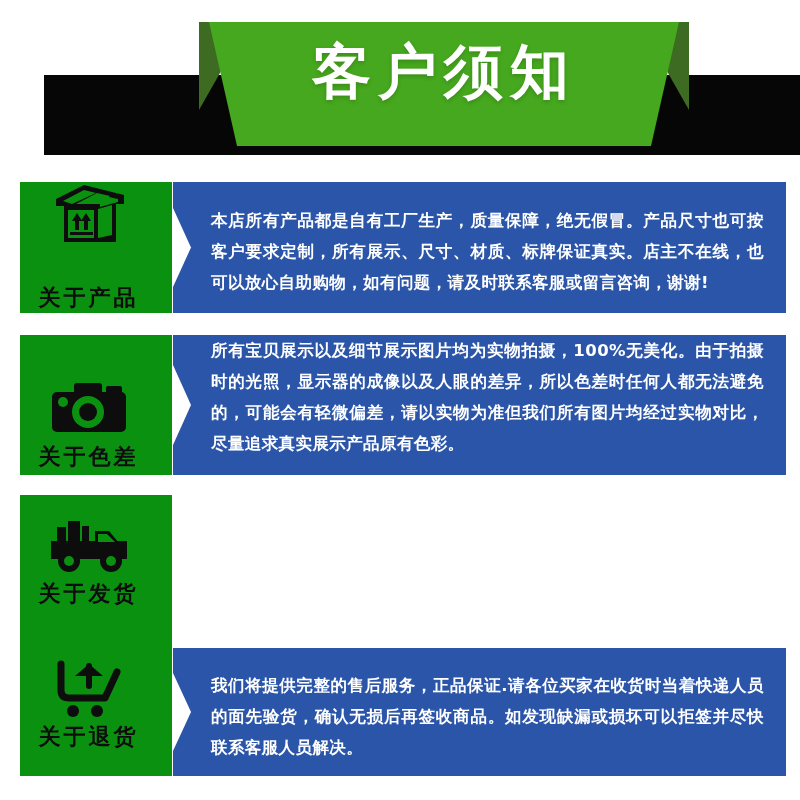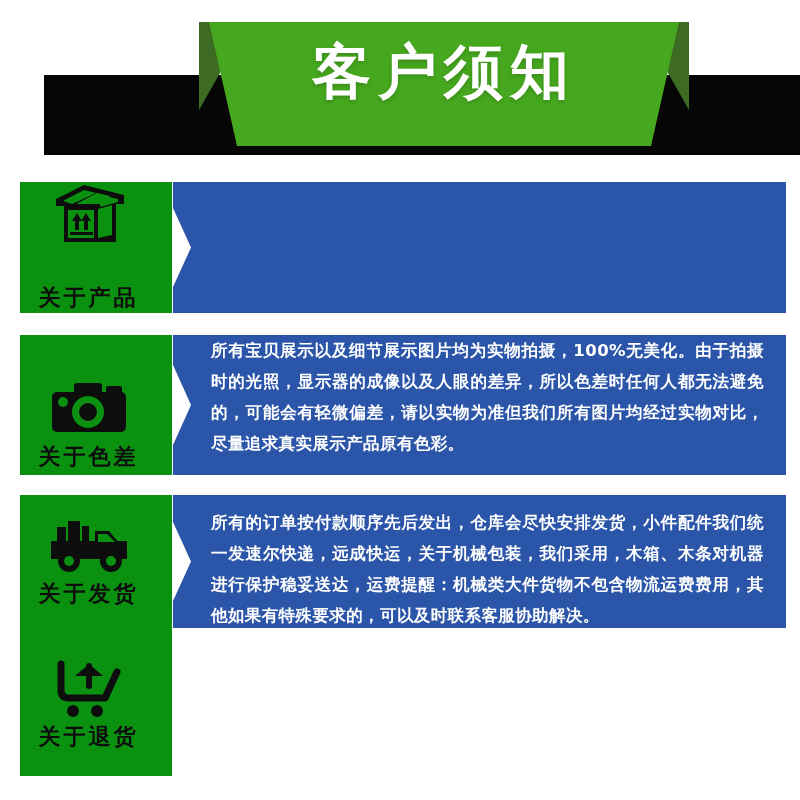--- a/index.html
+++ b/index.html
@@ -124,20 +124,21 @@
         </g>
       </svg>
       <div class="icon-label">关于产品</div>
     </div>
   </div>
   <div class="text-panel" style="height:131px;">
     <svg class="panel-notch" width="613" height="131">
       <polygon points="0,0 0,131 22,131 22,103 37,65.5 22,28 22,0" fill="#2b55a8"></polygon>
       <polygon points="0,26 18,65.5 0,105" fill="#ffffff"></polygon>
     </svg>
+    <div class="panel-text" style="top:23px;">本店所有产品都是自有工厂生产，质量保障，绝无假冒。产品尺寸也可按客户要求定制，所有展示、尺寸、材质、标牌保证真实。店主不在线，也可以放心自助购物，如有问题，请及时联系客服或留言咨询，谢谢!</div>
   </div>
 </div>
 
 <div class="row" id="row1" style="top:335px;height:140px;">
   <div class="icon-card" style="height:140px;">
     <svg class="panel-notch" width="152" height="140" style="position:absolute;left:0;top:0;">
       <polygon points="0,0 137,0 137,32 152,70 137,108 137,140 0,140" fill="#0b9110"></polygon>
     </svg>
     <div class="icon-wrap" style="height:179px;">
       <svg width="82" height="60" viewBox="0 0 82 60" class="icon-glyph">
@@ -178,27 +179,20 @@
         </g>
         <circle cx="24" cy="46" r="11" fill="#0d0d0d"></circle>
         <circle cx="24" cy="46" r="5" fill="#0b9110"></circle>
         <circle cx="66" cy="46" r="11" fill="#0d0d0d"></circle>
         <circle cx="66" cy="46" r="5" fill="#0b9110"></circle>
         <polygon points="53,19 62,19 70,27 53,27" fill="#0b9110"></polygon>
       </svg>
       <div class="icon-label">关于发货</div>
     </div>
   </div>
-  <div class="text-panel" style="height:133px;">
-    <svg class="panel-notch" width="613" height="133">
-      <polygon points="0,0 0,133 22,133 22,104 37,66.5 22,29 22,0" fill="#2b55a8"></polygon>
-      <polygon points="0,27 18,66.5 0,106" fill="#ffffff"></polygon>
-    </svg>
-    <div class="panel-text" style="top:12px;">所有的订单按付款顺序先后发出，仓库会尽快安排发货，小件配件我们统一发速尔快递，远成快运，关于机械包装，我们采用，木箱、木条对机器进行保护稳妥送达，运费提醒：机械类大件货物不包含物流运费费用，其他如果有特殊要求的，可以及时联系客服协助解决。</div>
-  </div>
 </div>
 
 <div class="row" id="row3" style="top:648px;height:128px;">
   <div class="icon-card" style="height:128px;">
     <svg class="panel-notch" width="152" height="128" style="position:absolute;left:0;top:0;">
       <polygon points="0,0 137,0 137,27 152,64 137,101 137,128 0,128" fill="#0b9110"></polygon>
     </svg>
     <div class="icon-wrap" style="height:112px;">
       <svg width="80" height="62" viewBox="0 0 80 62" class="icon-glyph">
         <g stroke="#0d0d0d" fill="none" stroke-width="7" stroke-linecap="round" stroke-linejoin="round">
@@ -207,13 +201,20 @@
         <g stroke="#0d0d0d" fill="none" stroke-width="6" stroke-linecap="round">
           <path d="M40,10 L40,30"></path>
         </g>
         <polygon points="40,8 54,20 26,20" fill="#0d0d0d"></polygon>
         <circle cx="24" cy="55" r="6" fill="#0d0d0d"></circle>
         <circle cx="48" cy="55" r="6" fill="#0d0d0d"></circle>
       </svg>
       <div class="icon-label">关于退货</div>
     </div>
   </div>
+  <div class="text-panel" style="height:128px;">
+    <svg class="panel-notch" width="613" height="128">
+      <polygon points="0,0 0,128 22,128 22,101 37,64 22,27 22,0" fill="#2b55a8"></polygon>
+      <polygon points="0,25 18,64 0,103" fill="#ffffff"></polygon>
+    </svg>
+    <div class="panel-text" style="top:22px;">我们将提供完整的售后服务，正品保证.请各位买家在收货时当着快递人员的面先验货，确认无损后再签收商品。如发现缺漏或损坏可以拒签并尽快联系客服人员解决。</div>
+  </div>
 </div>
 
 </body></html>

